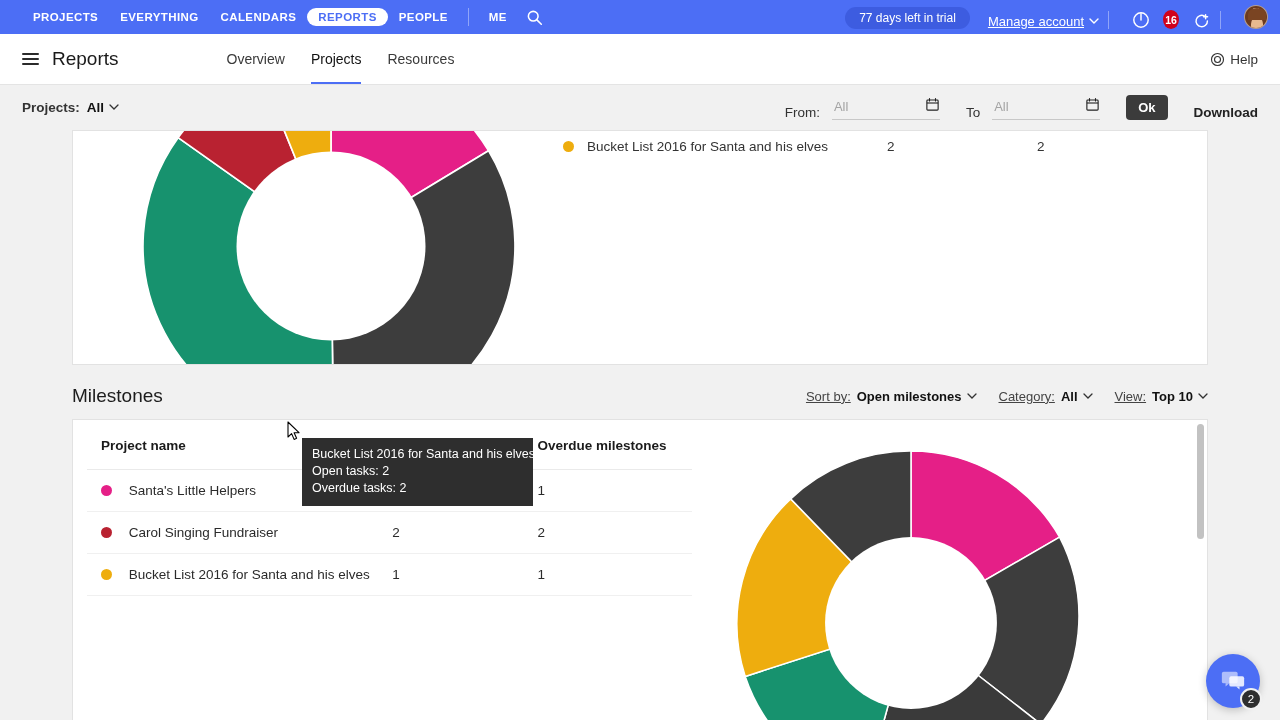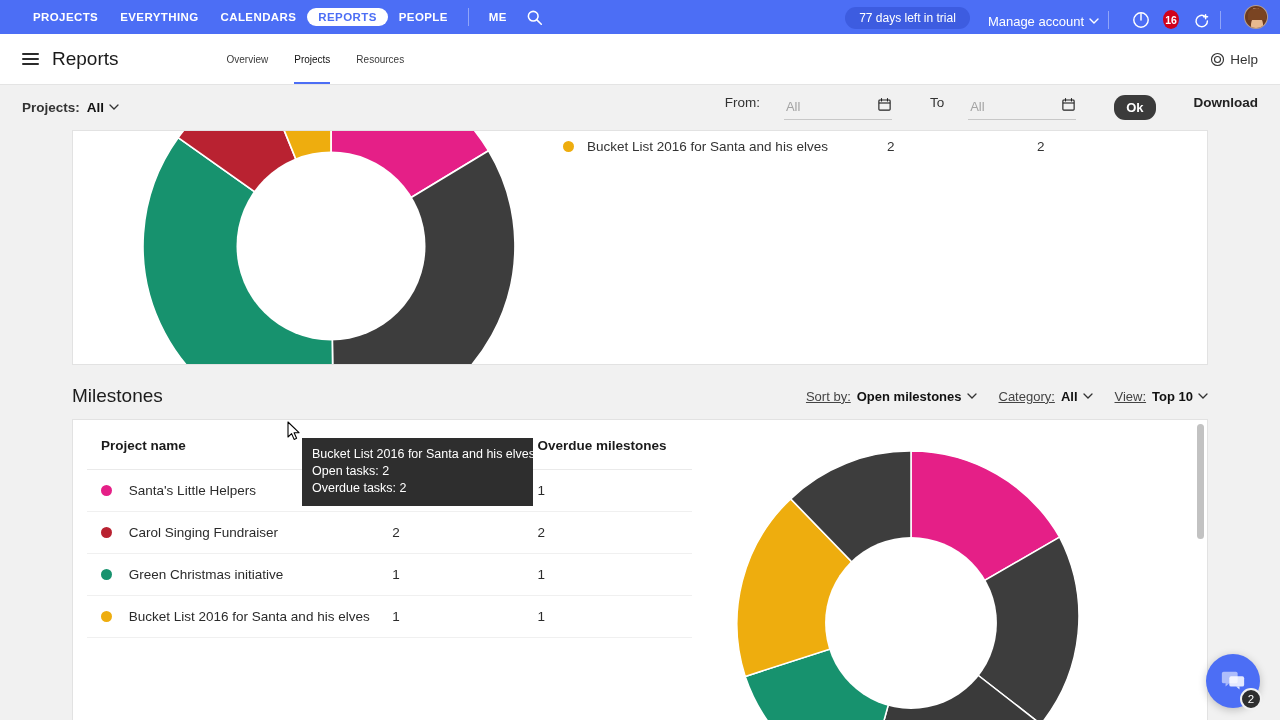--- a/index.html
+++ b/index.html
@@ -64,20 +64,21 @@
   }
   .manage-account {
     color: #ffffff;
     font-size: 13px;
     margin-left: 18px;
     display: flex;
     align-items: center;
     gap: 5px;
     cursor: pointer;
     white-space: nowrap;
+    text-decoration: underline;
   }
   .icon-btn {
     display: flex; align-items: center; justify-content: center;
     cursor: pointer;
     margin-left: 14px;
   }
   .badge-red {
     width: 16px; height: 19px;
     background: #d0021b;
     border-radius: 50%;
@@ -135,21 +136,21 @@
     font-weight: normal;
   }
   .tabs {
     display: flex;
     gap: 26px;
     margin-left: 108px;
     align-self: stretch;
     align-items: center;
   }
   .tab {
-    font-size: 10px;
+    font-size: 14px;
     color: #3a3a3a;
     cursor: pointer;
     height: 100%;
     display: flex;
     align-items: center;
     position: relative;
   }
   .tab.active { color: #111; font-weight: normal; }
   .tab.active::after {
     content: "";
@@ -175,21 +176,21 @@
     z-index: 25;
   }
   .filter-group { display: flex; align-items: center; gap: 7px; }
   .filter-label { font-size: 13.5px; color: #333; font-weight: bold; }
   .filter-value {
     font-size: 13.5px; color: #111; font-weight: bold;
     display: flex; align-items: center; gap: 5px; cursor: pointer;
   }
   .filter-right {
     margin-left: auto;
-    display: flex; align-items: flex-start; gap: 16px;
+    display: flex; align-items: flex-end; gap: 4px;
   }
   .date-field {
     display: flex; align-items: center;
     border-bottom: 1px solid #c8c8c8;
     width: 108px;
     padding: 2px 0 3px 0;
     margin-left: 8px;
   }
   .date-field input {
     border: 0; outline: 0; background: transparent;
@@ -197,21 +198,21 @@
     width: 100%;
     font-family: "Liberation Sans", sans-serif;
   }
   .date-field input::placeholder { color: #a4a4a4; }
   .cal-icon { margin-left: 4px; cursor: pointer; flex: none; }
   .lbl-from, .lbl-to { font-size: 13.5px; color: #333; }
   .lbl-to { margin-left: 22px; }
   .ok-btn {
     background: #3b3b3b; color: #fff;
     font-size: 13px; font-weight: bold;
-    border: 0; border-radius: 11px;
+    border: 0; border-radius: 4px;
     padding: 5px 12px;
     margin-left: 22px;
     cursor: pointer;
     font-family: "Liberation Sans", sans-serif;
   }
   .download-link {
     font-size: 13.5px; color: #222; font-weight: bold;
     margin-left: 22px; cursor: pointer;
   }
 
@@ -568,28 +569,20 @@
           <tr>
             <td class="col-name">
               <span class="row-dot" style="background:#b92231"></span>
               <span>Carol Singing Fundraiser</span>
             </td>
             <td class="col-open">2</td>
             <td class="col-over">2</td>
           </tr>
           <tr>
             <td class="col-name">
-              <span class="row-dot" style="background:#17926e"></span>
-              <span>Green Christmas initiative</span>
-            </td>
-            <td class="col-open">1</td>
-            <td class="col-over">1</td>
-          </tr>
-          <tr>
-            <td class="col-name">
               <span class="row-dot" style="background:#eead0e"></span>
               <span>Bucket List 2016 for Santa and his elves</span>
             </td>
             <td class="col-open">1</td>
             <td class="col-over">1</td>
           </tr>
         </tbody>
       </table>
     </div>
 

